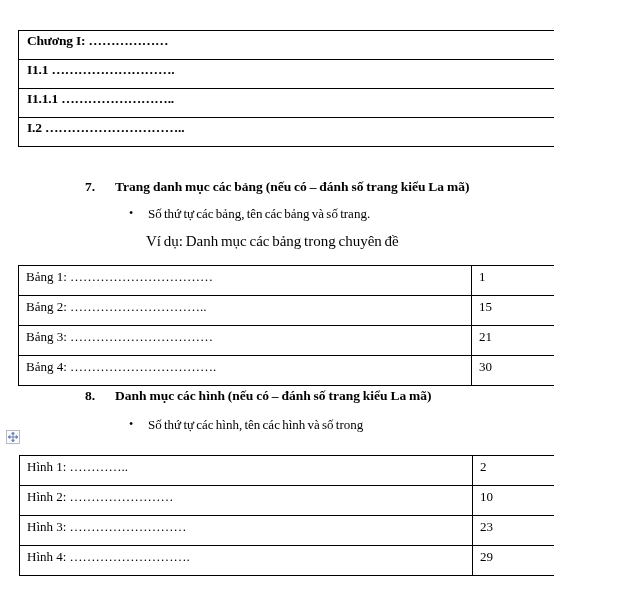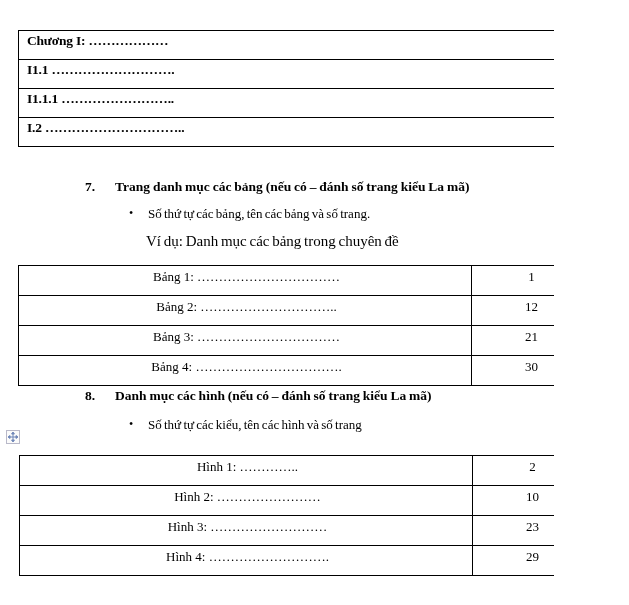--- a/index.html
+++ b/index.html
@@ -24,21 +24,21 @@
   .toc-table { position:absolute; left:18px; top:30px; width:570px; }
   .toc-table td {
     height:29px;
     padding:2px 6px 0 8px;
     font-weight:bold;
     font-size:13.5px;
     letter-spacing:-0.2px;
   }
 
   
-  .list-table { position:absolute; width:570px; font-size:13px;text-align:center; }
+  .list-table { position:absolute; width:570px; font-size:13px; }
   .bang-table { left:18px; top:265px; }
   .hinh-table { left:19px; top:455px;border-radius:19px; }
   .list-table td { height:30px; padding:3px 4px 0 7px; }
   .list-table .col-label { width:453px; }
   .list-table .col-page  { width:117px; }
 
   
   .num-heading {
     position:absolute;
     display:flex;
@@ -122,41 +122,41 @@
   <div class="example-line">Ví dụ: Danh mục các bảng trong chuyên đề</div>
 
   <table class="list-table bang-table">
     <tbody>
       <tr>
         <td class="col-label">Bảng 1: ……………………………</td>
         <td class="col-page">1</td>
       </tr>
       <tr>
         <td class="col-label">Bảng 2: …………………………..</td>
-        <td class="col-page">12</td>
+        <td class="col-page">15</td>
       </tr>
       <tr>
         <td class="col-label">Bảng 3: ……………………………</td>
         <td class="col-page">21</td>
       </tr>
       <tr>
         <td class="col-label">Bảng 4: …………………………….</td>
         <td class="col-page">30</td>
       </tr>
     </tbody>
   </table>
 
   <div class="num-heading" id="heading8">
     <span class="h-num">8.</span>
     <span class="h-text">Danh mục các hình (nếu có – đánh số trang kiểu La mã)</span>
   </div>
 
   <div class="bullet-line" id="bullet8">
     <span class="b-dot">•</span>
-    <span>Số thứ tự các kiểu, tên các hình và số trang</span>
+    <span>Số thứ tự các hình, tên các hình và số trong</span>
   </div>
 
   <div class="move-handle" title="">
     <svg viewBox="0 0 10 10" width="10" height="10" aria-hidden="true">
       <g stroke="#6f86b8" stroke-width="1" fill="#6f86b8">
         <line x1="5" y1="1.6" x2="5" y2="8.4"></line>
         <line x1="1.6" y1="5" x2="8.4" y2="5"></line>
         <polygon points="5,0 3.6,2 6.4,2"></polygon>
         <polygon points="5,10 3.6,8 6.4,8"></polygon>
         <polygon points="0,5 2,3.6 2,6.4"></polygon>

